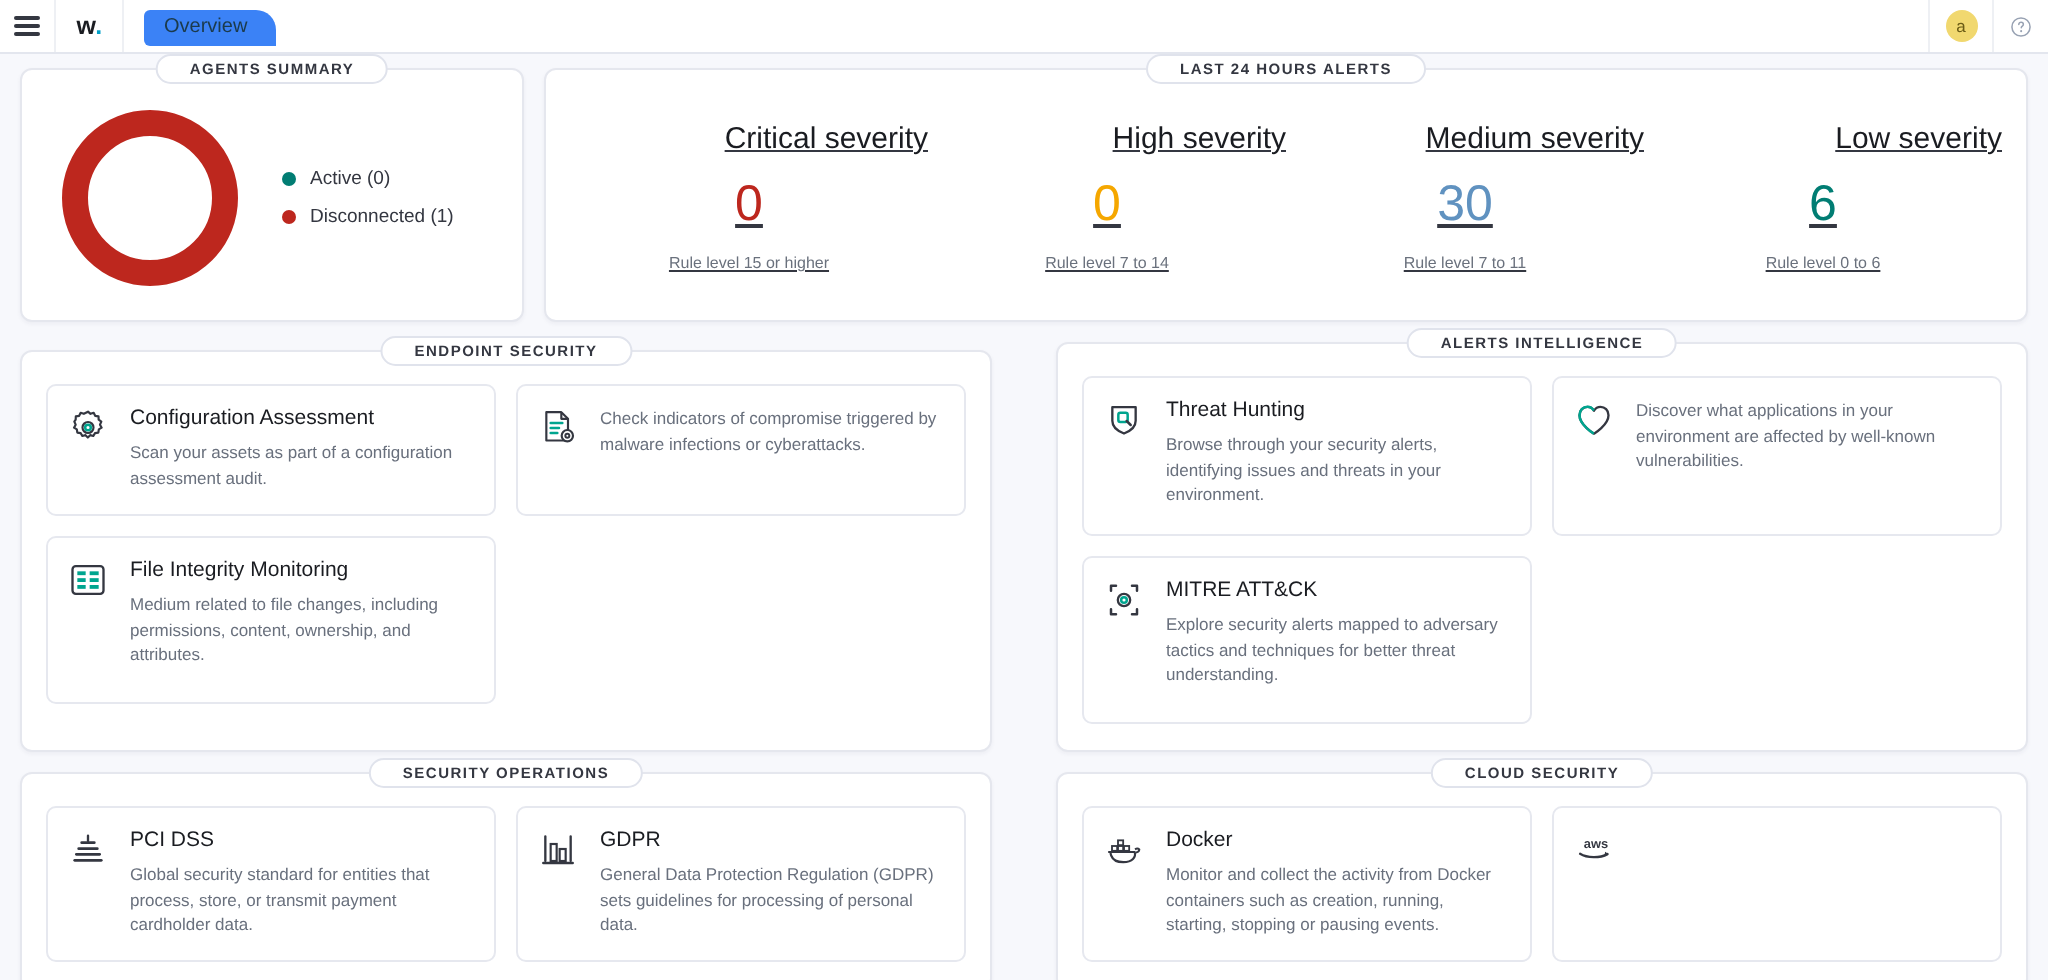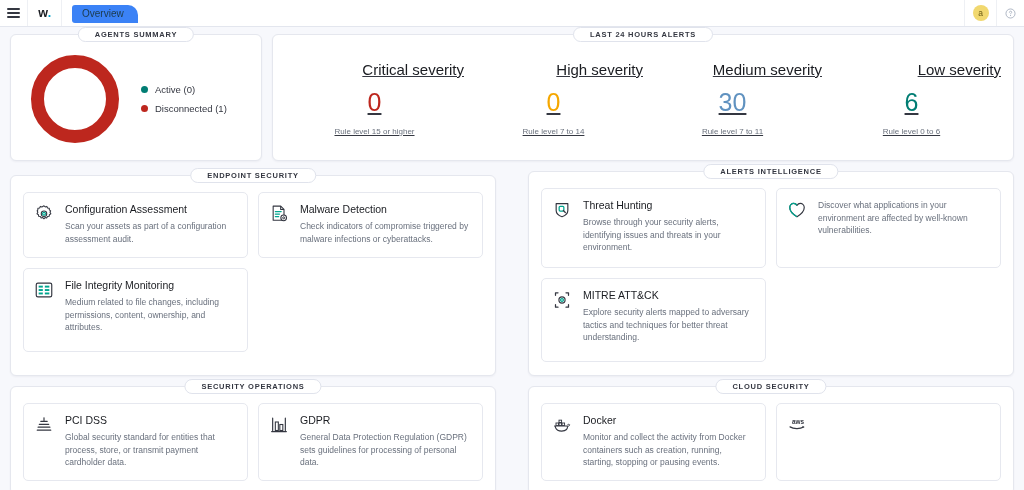--- a/index.html
+++ b/index.html
@@ -227,21 +227,20 @@
           <div class="card-icon">
             <svg width="20" height="20" viewBox="0 0 24 24">
               <path d="M5 2.5h9l4 4v13H5z" fill="none" stroke="#343741" stroke-width="1.3" stroke-linejoin="round"></path>
               <path d="M14 2.5v4h4" fill="none" stroke="#343741" stroke-width="1.3" stroke-linejoin="round"></path>
               <path d="M7.6 9h7M7.6 12h5M7.6 15h4" stroke="#00a58f" stroke-width="1.5" stroke-linecap="round"></path>
               <circle cx="17.6" cy="16.6" r="3.4" fill="#fff" stroke="#343741" stroke-width="1.3"></circle>
               <circle cx="17.6" cy="16.6" r="1.2" fill="none" stroke="#343741" stroke-width="1.2"></circle>
             </svg>
           </div>
           <div class="card-body">
-            <div class="card-title">Malware Detection</div>
             <div class="card-desc">Check indicators of compromise triggered by malware infections or cyberattacks.</div>
           </div>
         </div>
 
         <div class="card card-tall">
           <div class="card-icon">
             <svg width="20" height="20" viewBox="0 0 24 24">
               <rect x="2.7" y="3.7" width="18.6" height="16.6" rx="2" fill="none" stroke="#343741" stroke-width="1.4"></rect>
               <rect x="5.6" y="6.8" width="5" height="2.3" fill="#00a58f"></rect>
               <rect x="13" y="6.8" width="5.4" height="2.3" fill="#00a58f"></rect>

